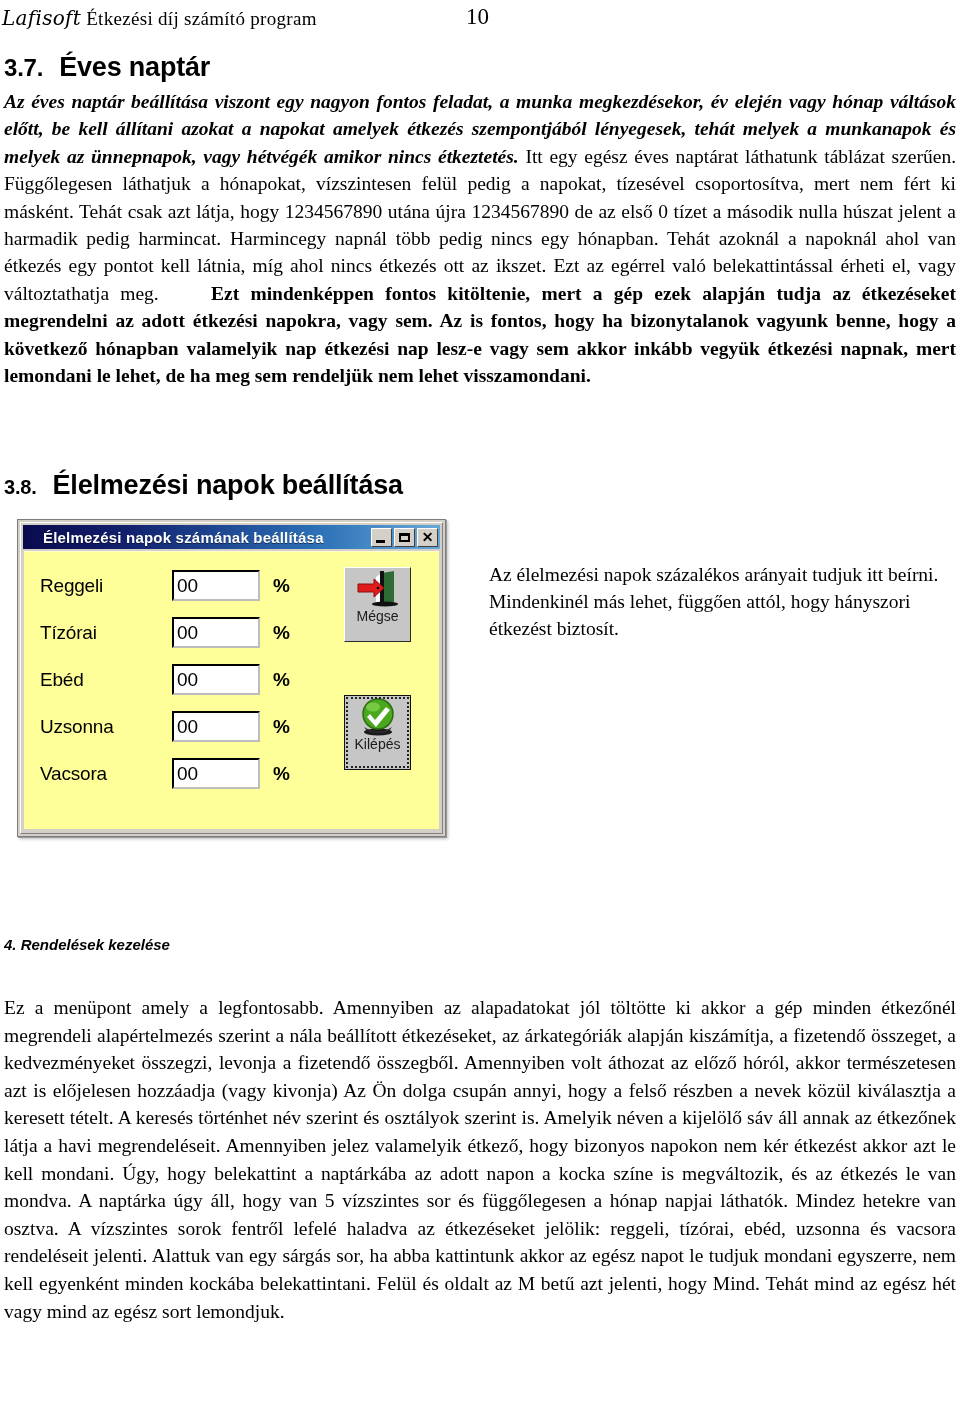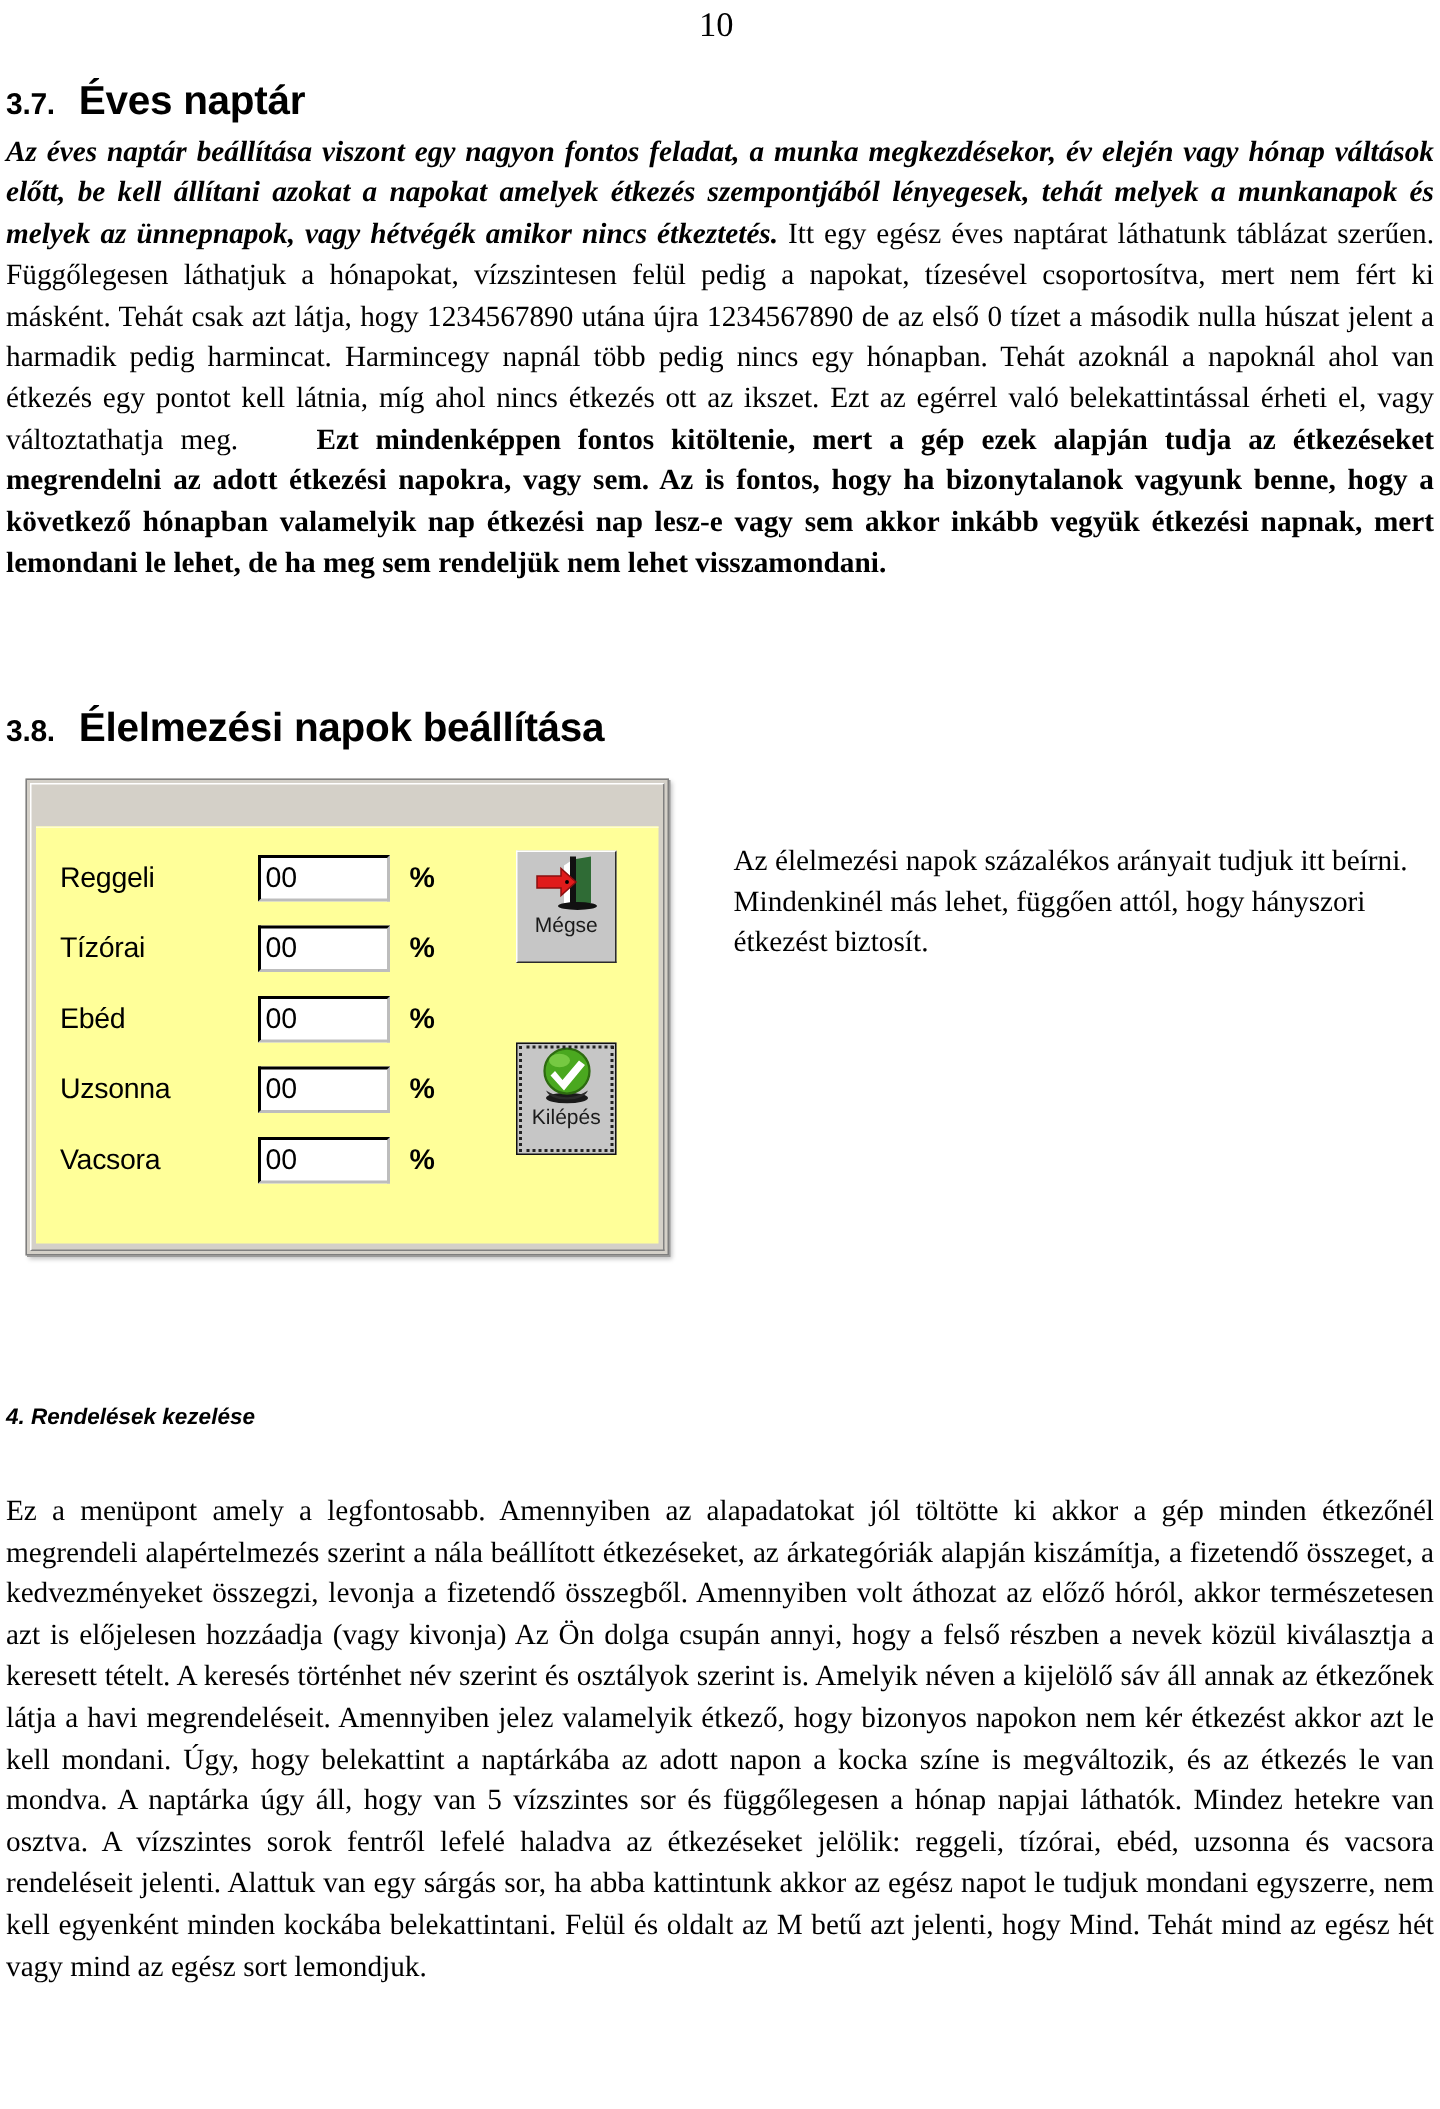--- a/index.html
+++ b/index.html
@@ -60,21 +60,21 @@
     font-weight: bold;
     font-size: 27px;
     letter-spacing: -0.2px;
     white-space: nowrap;
   }
   h2.sec-heading .num {
     font-size: 20px;
     font-weight: bold;
   }
   #h-37 { left: 4px; top: 52px; }
-  #h-37 .num { font-size: 20px; }
+  #h-37 .num { font-size: 24px; }
   #h-37 .ttl { margin-left: 16px; }
 
   #h-38 { left: 4px; top: 470px; }
   #h-38 .num { font-size: 20px; }
   #h-38 .ttl { margin-left: 16px; }
 
   h2.sec-heading-4 {
     position: absolute;
     margin: 0;
     left: 4px;
@@ -281,38 +281,56 @@
     border: 1px solid #111;
     background: #c6c6c6;
     outline: 2px dotted #222;
     outline-offset: -4px;
   }
 </style>
 </head>
 <body>
 
 <div class="page-header">
+  <div class="hdr-brand">
+    <span class="lafi">Lafisoft</span><span class="rest"> Étkezési díj számító program</span>
+  </div>
   <div class="hdr-pageno">10</div>
 </div>
 
 <h2 class="sec-heading" id="h-37">
   <span class="num">3.7.</span><span class="ttl">Éves naptár</span>
 </h2>
 
 <div class="body-col p-intro">
   <span class="bi">Az éves naptár beállítása viszont egy nagyon fontos feladat, a munka megkezdésekor, év elején vagy hónap váltások előtt, be kell állítani azokat a napokat amelyek étkezés szempontjából lényegesek, tehát melyek a munkanapok és melyek az ünnepnapok, vagy hétvégék amikor nincs étkeztetés.</span><span class="rm"> Itt egy egész éves naptárat láthatunk táblázat szerűen. Függőlegesen láthatjuk a hónapokat, vízszintesen felül pedig a napokat, tízesével csoportosítva, mert nem fért ki másként. Tehát csak azt látja, hogy 1234567890 utána újra 1234567890 de az első 0 tízet a második nulla húszat jelent a harmadik pedig harmincat. Harmincegy napnál több pedig nincs egy hónapban. Tehát azoknál a napoknál ahol van étkezés egy pontot kell látnia, míg ahol nincs étkezés ott az ikszet. Ezt az egérrel való belekattintással érheti el, vagy változtathatja meg.</span><span class="bb"> Ezt mindenképpen fontos kitöltenie, mert a gép ezek alapján tudja az étkezéseket megrendelni az adott étkezési napokra, vagy sem. Az is fontos, hogy ha bizonytalanok vagyunk benne, hogy a következő hónapban valamelyik nap étkezési nap lesz-e vagy sem akkor inkább vegyük étkezési napnak, mert lemondani le lehet, de ha meg sem rendeljük nem lehet visszamondani.</span>
 </div>
 
 <h2 class="sec-heading" id="h-38">
   <span class="num">3.8.</span><span class="ttl">Élelmezési napok beállítása</span>
 </h2>
 
 <div class="dlg-shot">
   <div class="dlg-inner">
 
+    <div class="dlg-titlebar">
+      <span class="dlg-title-text">Élelmezési napok számának beállítása</span>
+      <span class="titlebar-spacer"></span>
+      <span class="win-btns">
+        <span class="win-btn">
+            <span class="min-bar"></span>
+          </span>
+        <span class="win-btn">
+            <span class="max-box"></span>
+          </span>
+        <span class="win-btn">
+            <span class="x-glyph">✕</span>
+          </span>
+      </span>
+    </div>
 
     <div class="dlg-client">
 
       <div class="fields">
 
         <div class="field-row">
           <span class="field-label">Reggeli</span>
           <span class="field-input">00</span>
           <span class="field-pct">%</span>
         </div>

